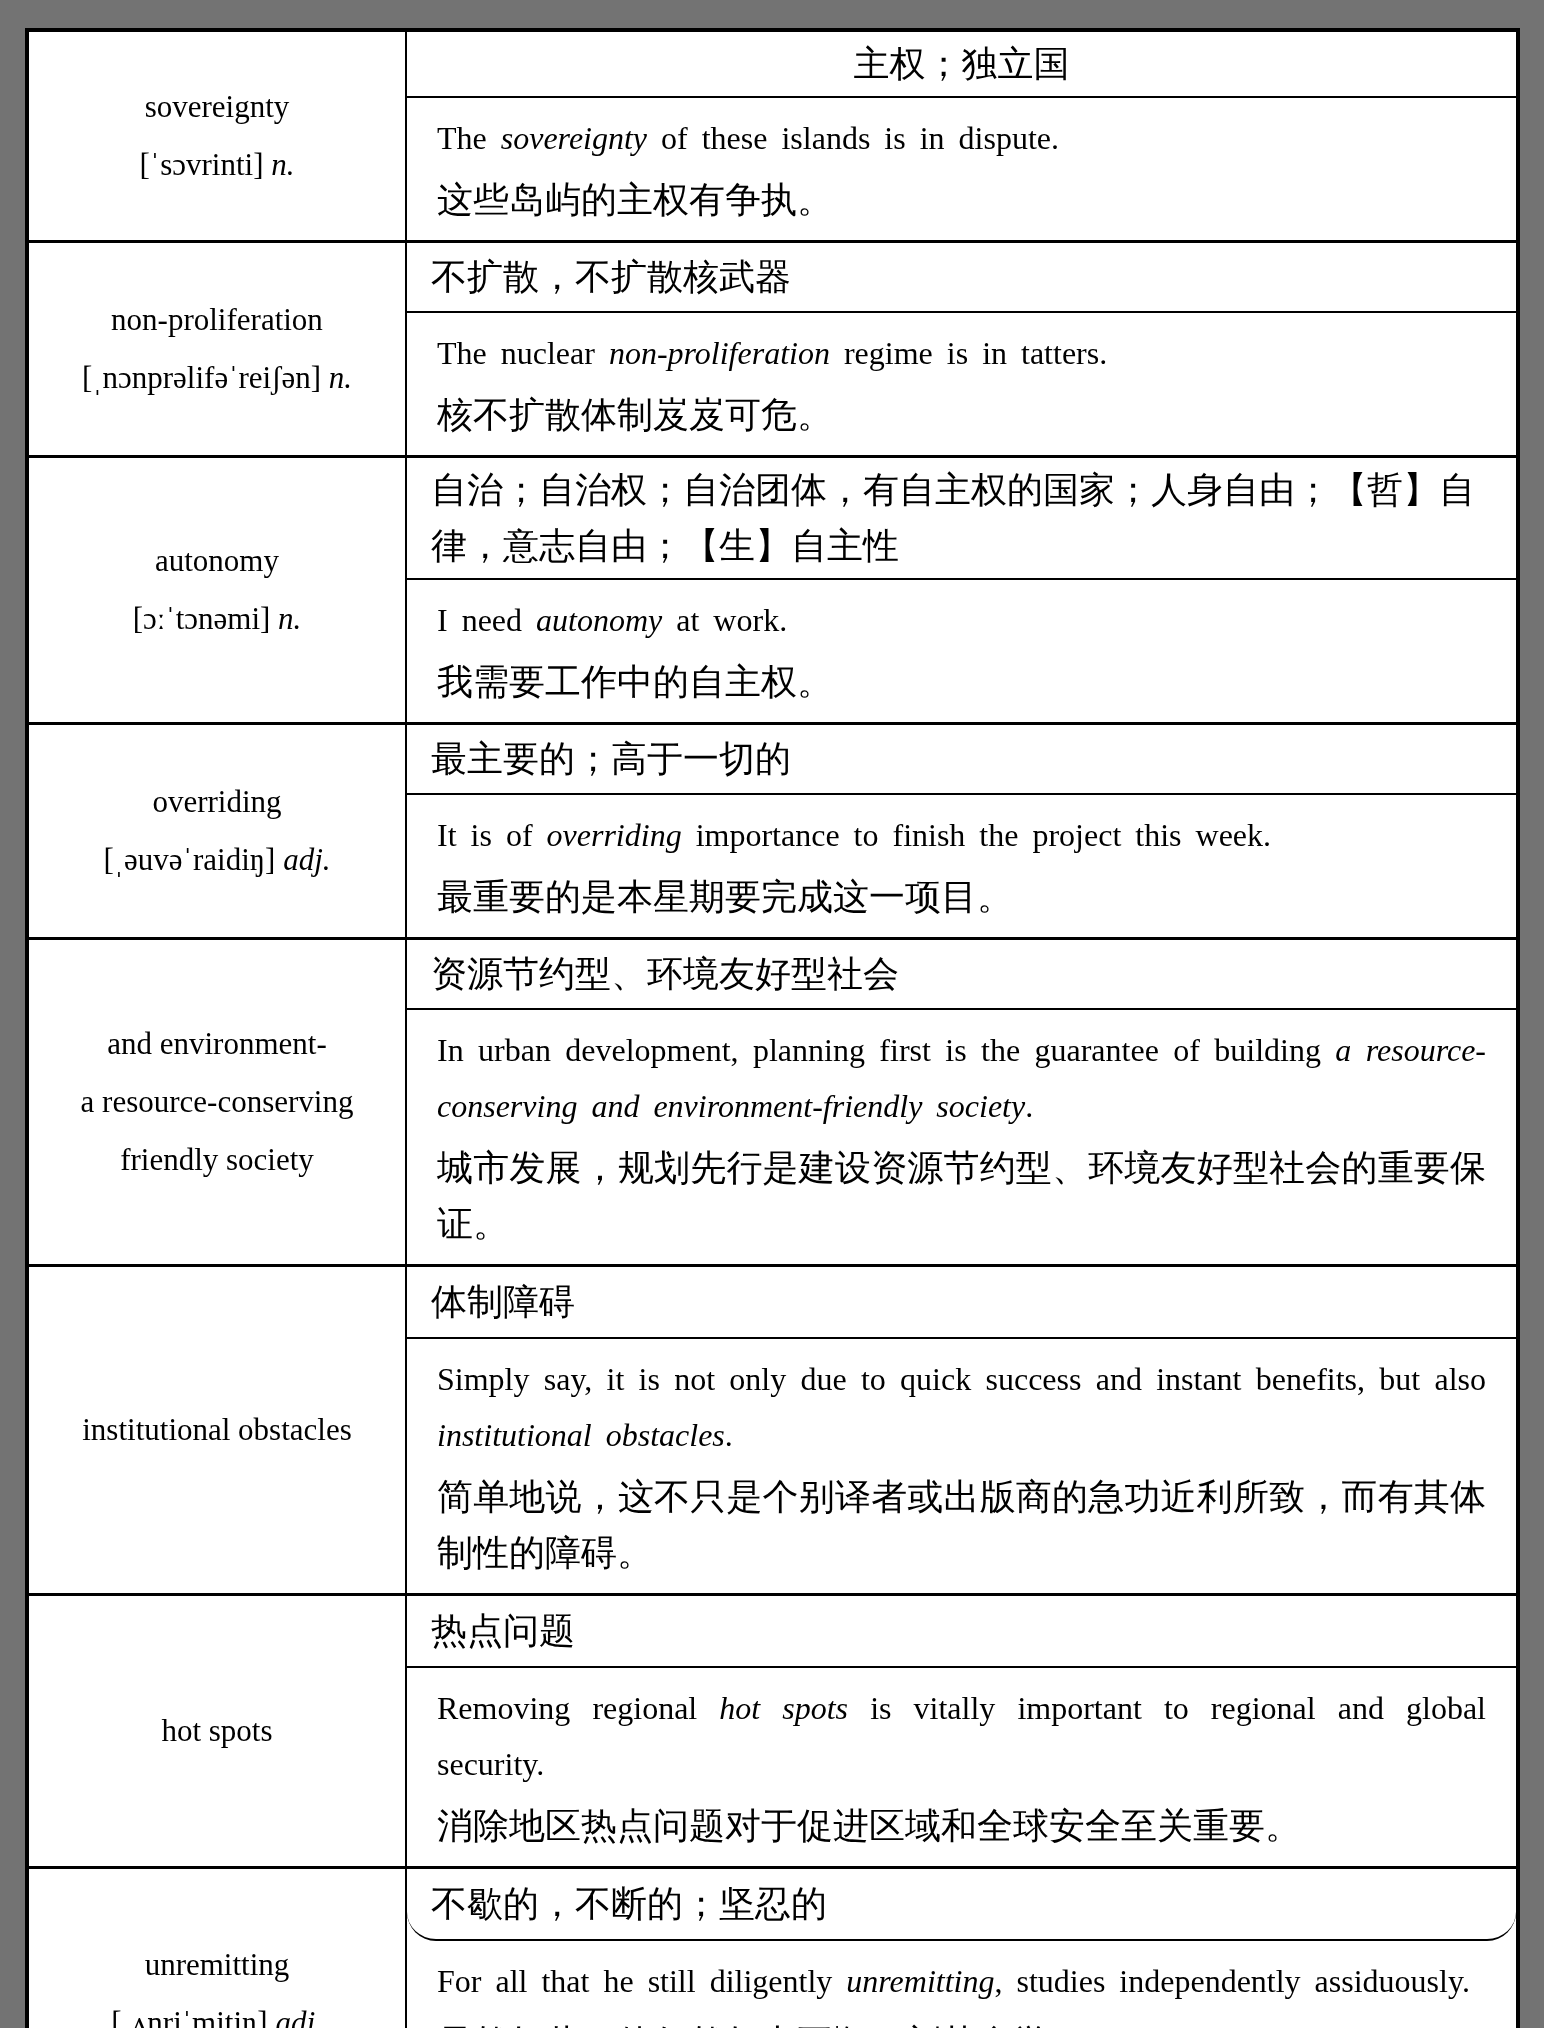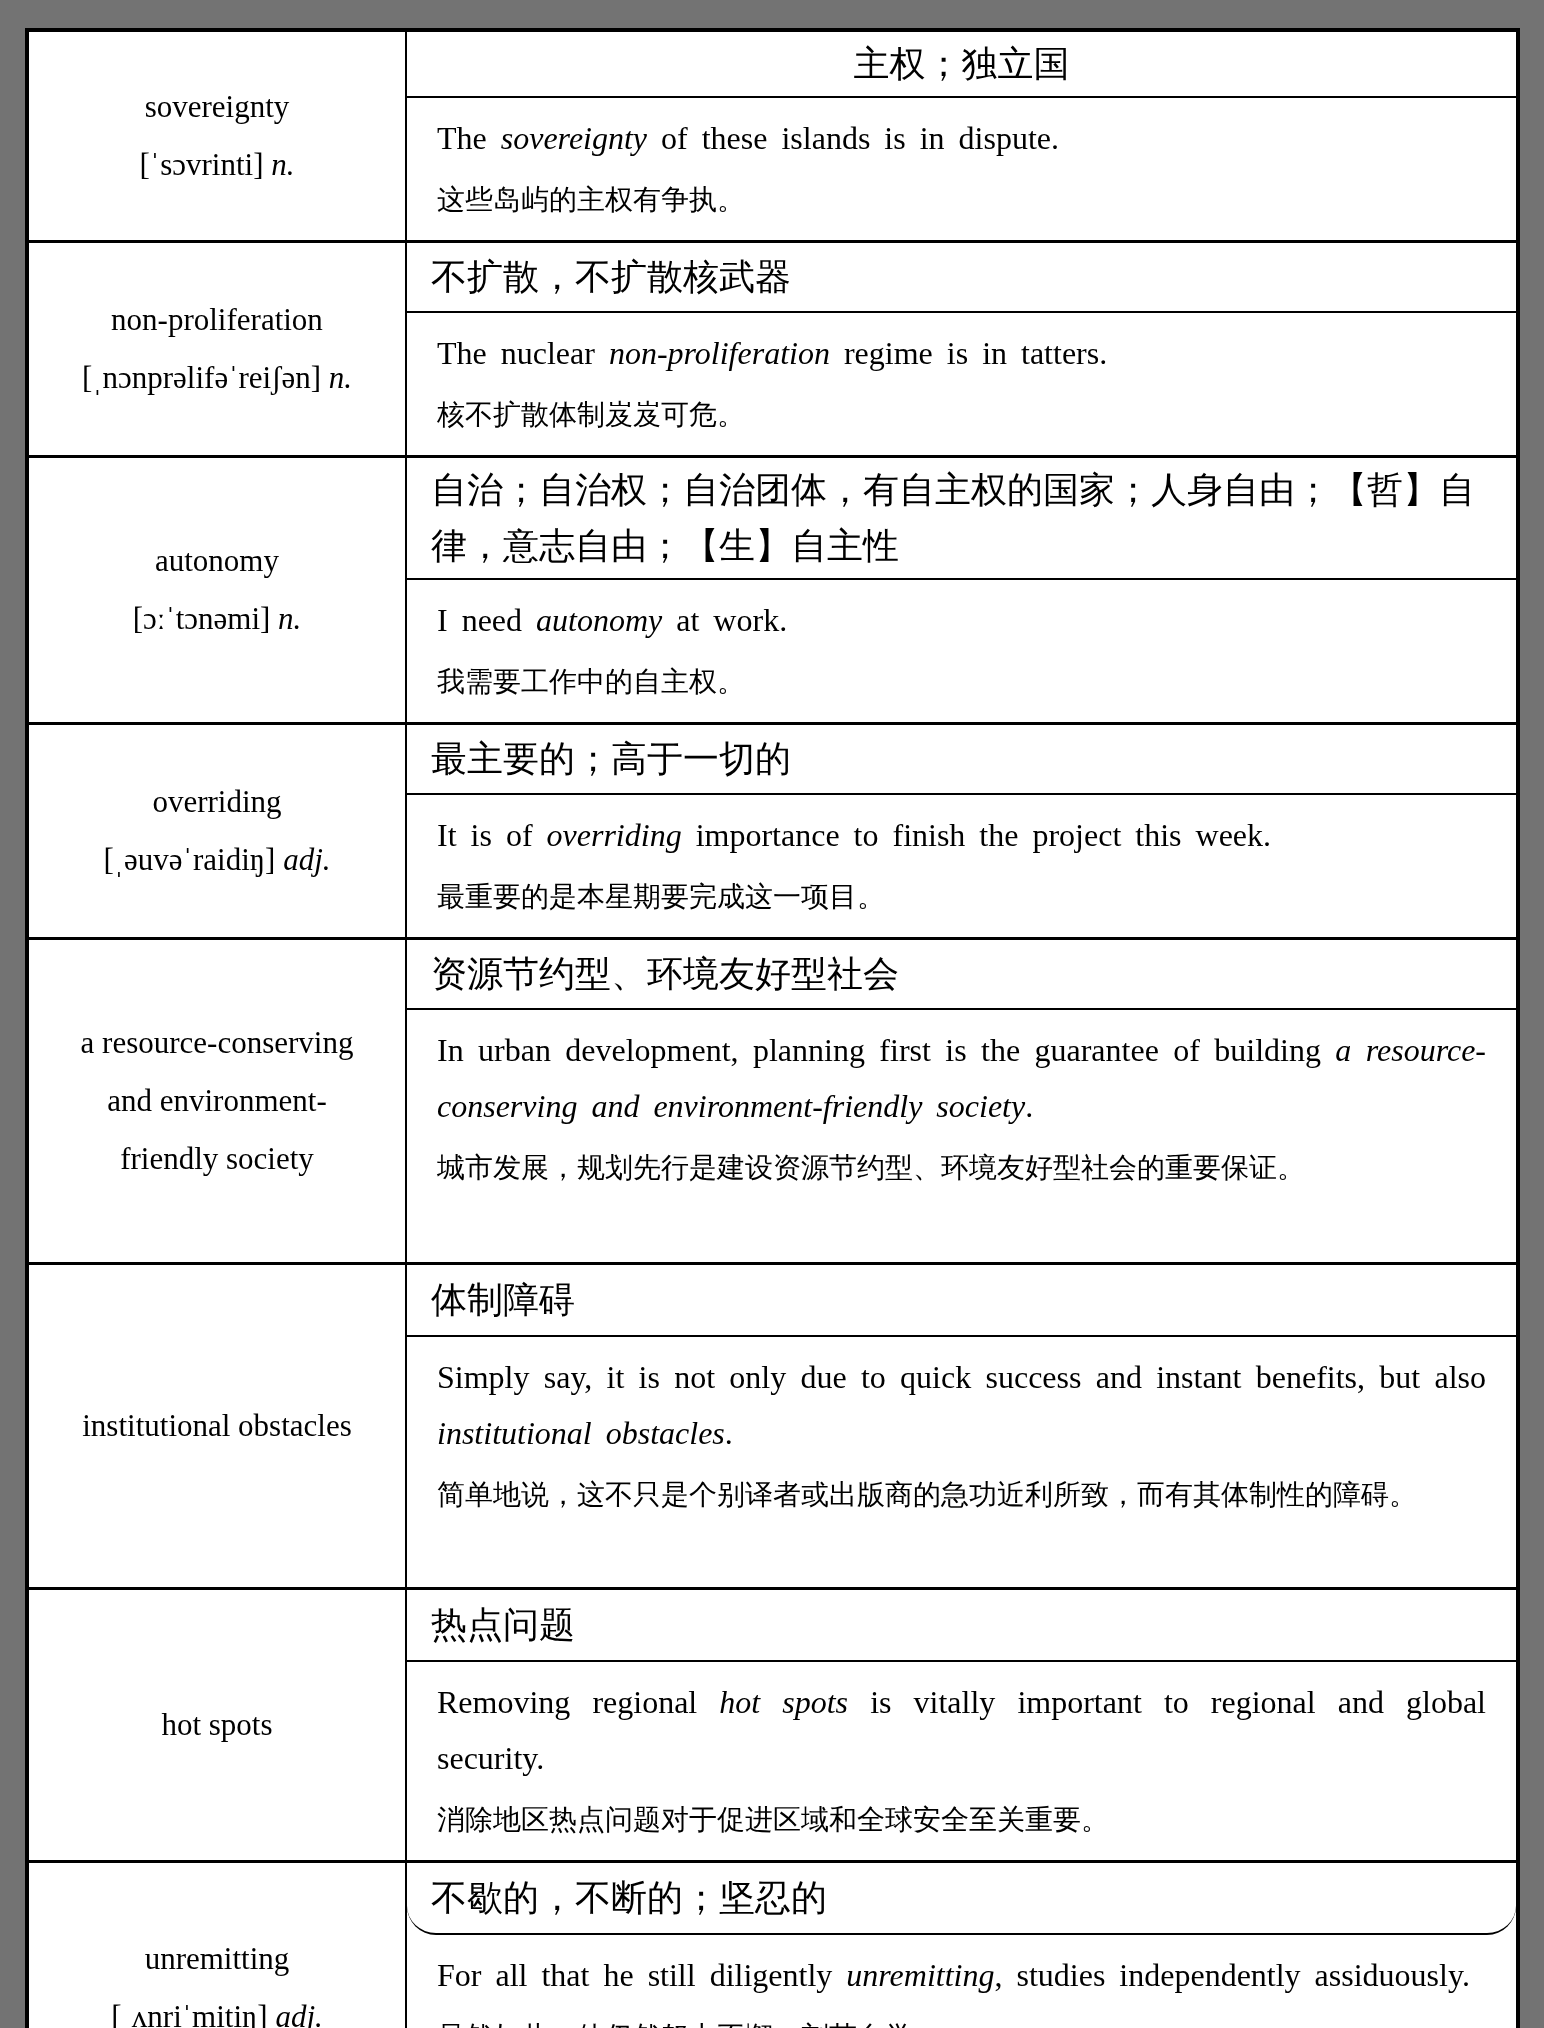--- a/index.html
+++ b/index.html
@@ -69,21 +69,21 @@
   .ex-cell p {
     margin: 6px;
     text-align: justify;
   }
   .ex-cell p.en {
     font-size: 32px;
     line-height: 56px;
     word-spacing: 6px;
   }
   .ex-cell p.zh {
-    font-size: 28px;
+    font-size: 36px;
     line-height: 56px;
   }
   .it { font-style: italic; }
   
   .row:nth-child(1) .def-cell { min-height: 66px; justify-content: center; }
   .row:nth-child(1) .ex-cell  { min-height: 112px; }
   .row:nth-child(2) .def-cell { min-height: 70px; }
   .row:nth-child(2) .ex-cell  { min-height: 116px; }
   .row:nth-child(3) .def-cell { min-height: 112px; }
   .row:nth-child(3) .ex-cell  { min-height: 114px; }
@@ -158,22 +158,22 @@
             <div class="def-text">最主要的；高于一切的</div>
           </div>
           <div class="ex-cell">
             <p class="en"><span>It is of </span><span class="it">overriding</span><span> importance to finish the project this week.</span></p>
             <p class="zh">最重要的是本星期要完成这一项目。</p>
           </div>
         </div>
       </div>
       <div class="row">
         <div class="term-cell">
+          <div class="term-line"><span>and environment-</span></div>
           <div class="term-line"><span>a resource-conserving</span></div>
-          <div class="term-line"><span>and environment-</span></div>
           <div class="term-line"><span>friendly society</span></div>
         </div>
         <div class="right-col">
           <div class="def-cell">
             <div class="def-text">资源节约型、环境友好型社会</div>
           </div>
           <div class="ex-cell">
             <p class="en"><span>In urban development, planning first is the guarantee of building </span><span class="it">a resource-conserving and environment-friendly society</span><span>.</span></p>
             <p class="zh">城市发展，规划先行是建设资源节约型、环境友好型社会的重要保证。</p>
           </div>

